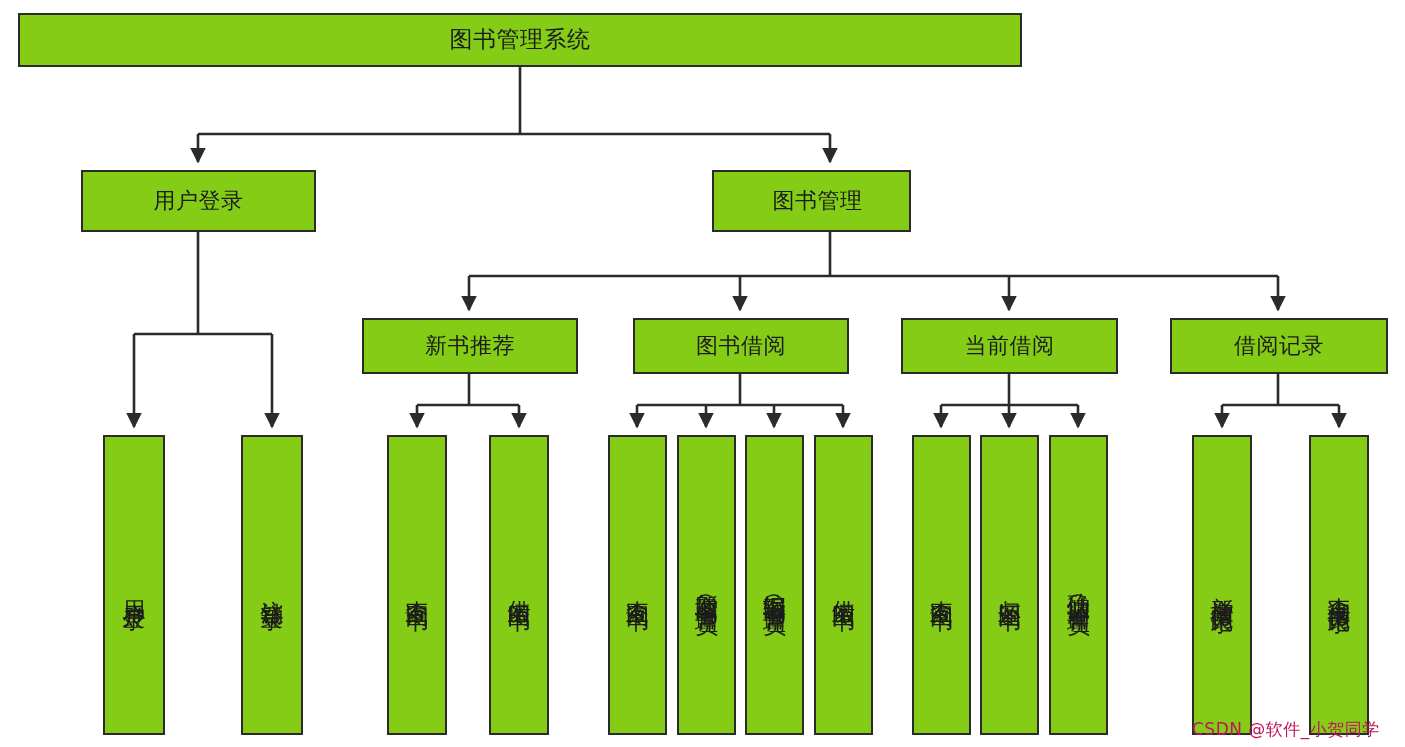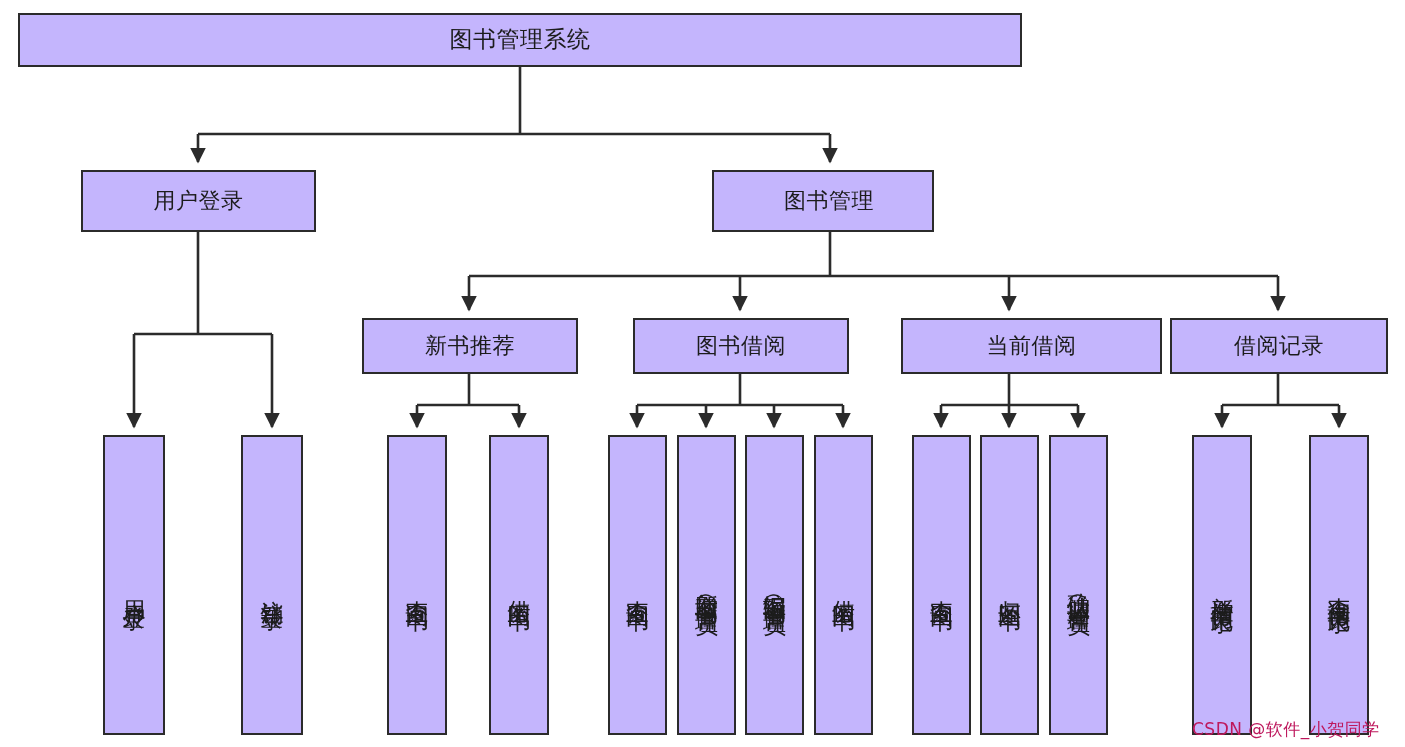--- a/index.html
+++ b/index.html
@@ -22,21 +22,21 @@
     position: absolute;
     left: 0;
     top: 0;
     width: 1405px;
     height: 747px;
     pointer-events: none;
   }
   .node {
     position: absolute;
     box-sizing: border-box;
-    background: #c4b5fd;
+    background: #84cc16;
     border: 2.5px solid #2b2b2b;
     display: flex;
     align-items: center;
     justify-content: center;
     color: #1c1c1c;
   }
   .node .label {
     display: block;
     text-align: center;
     line-height: 1.28;
@@ -126,33 +126,33 @@
   </svg>
 
   <div class="node horiz root" style="left:18px; top:13px; width:1004px; height:54px;">
     <span class="label">图书管理系统</span>
   </div>
 
   <div class="node horiz" style="left:81px; top:170px; width:235px; height:62px;">
     <span class="label">用户登录</span>
   </div>
 
-  <div class="node horiz" style="left:712px; top:170px; width:222px; height:62px;padding-left:12px;">
+  <div class="node horiz" style="left:712px; top:170px; width:199px; height:62px;padding-left:12px;">
     <span class="label">图书管理</span>
   </div>
 
   <div class="node horiz" style="left:633px; top:318px; width:216px; height:56px;">
     <span class="label">图书借阅</span>
   </div>
 
   <div class="node horiz" style="left:362px; top:318px; width:216px; height:56px;">
     <span class="label">新书推荐</span>
   </div>
 
-  <div class="node horiz" style="left:901px; top:318px; width:261px; height:56px;">
+  <div class="node horiz" style="left:901px; top:318px; width:217px; height:56px;">
     <span class="label">当前借阅</span>
   </div>
 
   <div class="node horiz" style="left:1170px; top:318px; width:218px; height:56px;">
     <span class="label">借阅记录</span>
   </div>
 
   <div class="node vert" style="left:103px; top:435px; width:62px; height:300px;">
     <span class="label">用户登录</span>
   </div>

